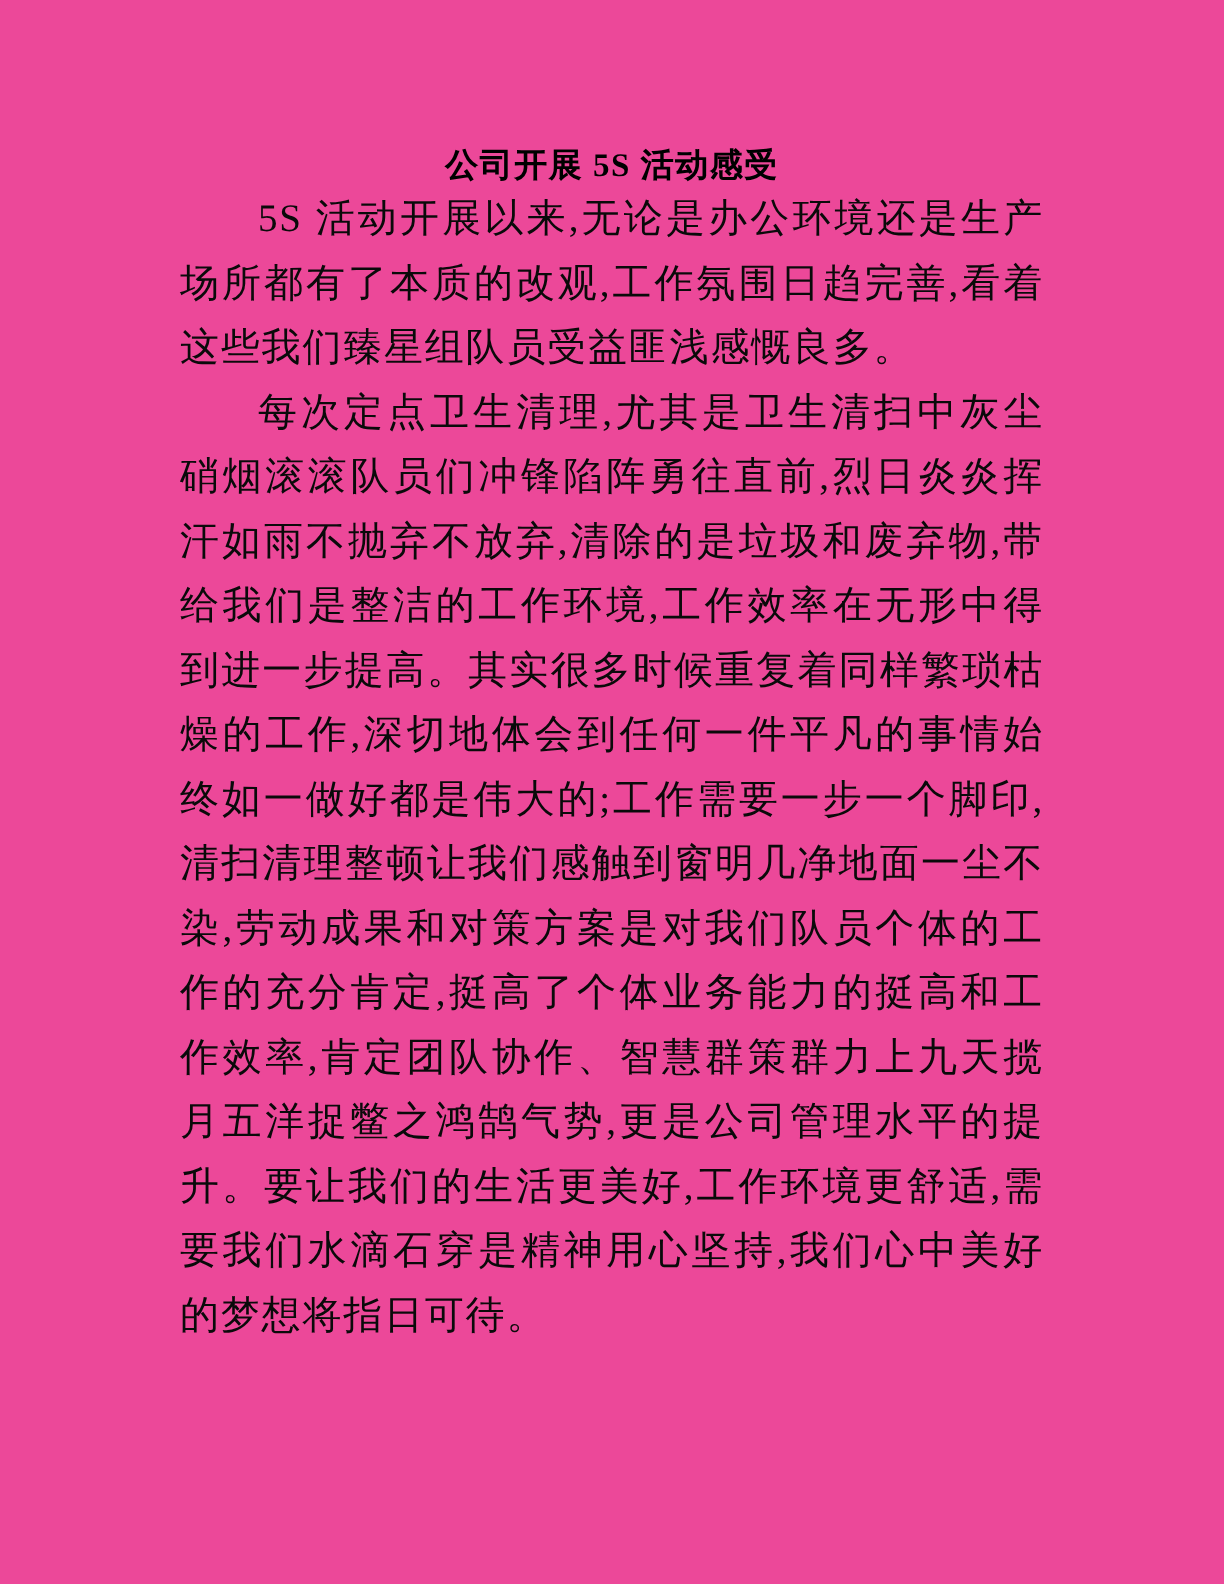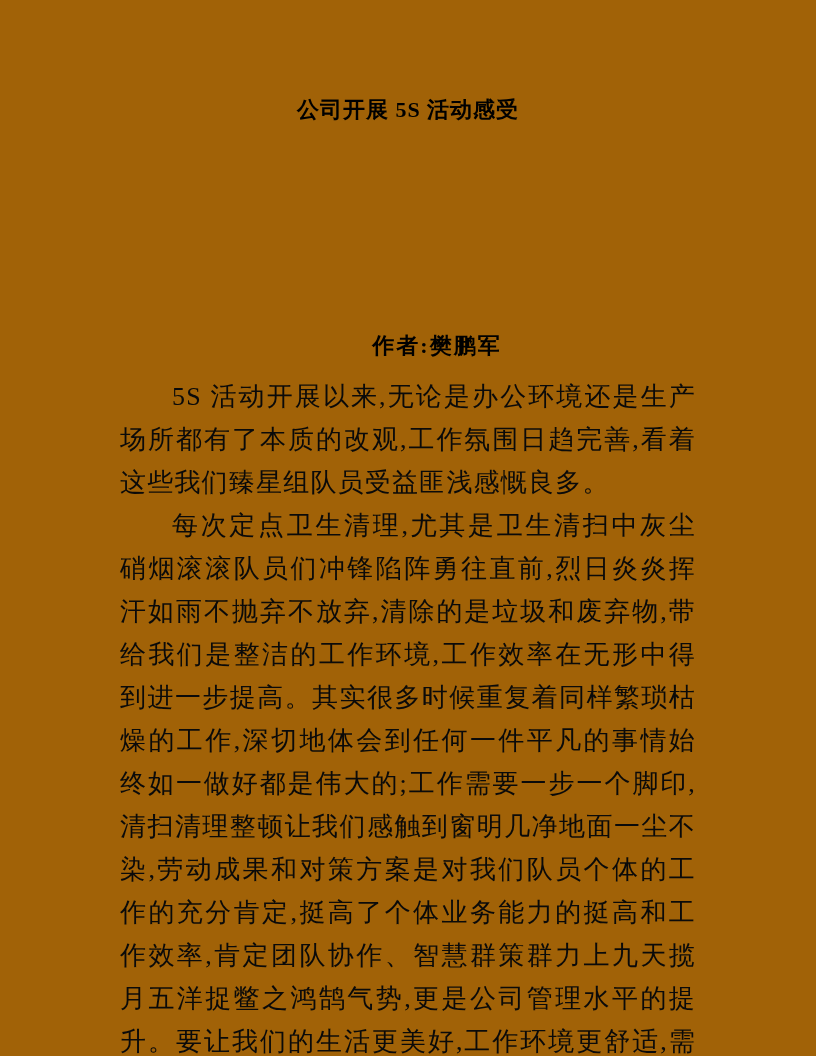--- a/index.html
+++ b/index.html
@@ -5,21 +5,21 @@
   html, body {
     margin: 0;
     padding: 0;
     background: #ffffff;
   }
   .page {
     position: relative;
     width: 816px;
     height: 1056px;
     margin: 0 auto;
-    background: #a16207;
+    background: #ec4899;
     box-sizing: border-box;
     padding: 96px 120px 0 120px;
     font-family: "Liberation Serif", "DejaVu Serif", serif;
     color: #0a0a0a;
     overflow: hidden;
   }
   .doc-title {
     margin: 0;
     font-size: 22px;
     font-weight: bold;
@@ -49,19 +49,18 @@
     color: #0a0a0a;
     word-break: break-all;
   }
 </style>
 </head>
 <body>
 
 <div class="page">
   <h1 class="doc-title">公司开展 5S 活动感受</h1>
 
-  <p class="author-line">作者:樊鹏军</p>
 
   <div class="body-text">
     <p>5S 活动开展以来,无论是办公环境还是生产场所都有了本质的改观,工作氛围日趋完善,看着这些我们臻星组队员受益匪浅感慨良多。</p>
     <p>每次定点卫生清理,尤其是卫生清扫中灰尘硝烟滚滚队员们冲锋陷阵勇往直前,烈日炎炎挥汗如雨不抛弃不放弃,清除的是垃圾和废弃物,带给我们是整洁的工作环境,工作效率在无形中得到进一步提高。其实很多时候重复着同样繁琐枯燥的工作,深切地体会到任何一件平凡的事情始终如一做好都是伟大的;工作需要一步一个脚印,清扫清理整顿让我们感触到窗明几净地面一尘不染,劳动成果和对策方案是对我们队员个体的工作的充分肯定,挺高了个体业务能力的挺高和工作效率,肯定团队协作、智慧群策群力上九天揽月五洋捉鳖之鸿鹄气势,更是公司管理水平的提升。要让我们的生活更美好,工作环境更舒适,需要我们水滴石穿是精神用心坚持,我们心中美好的梦想将指日可待。</p>
   </div>
 </div>
 
 </body></html>

